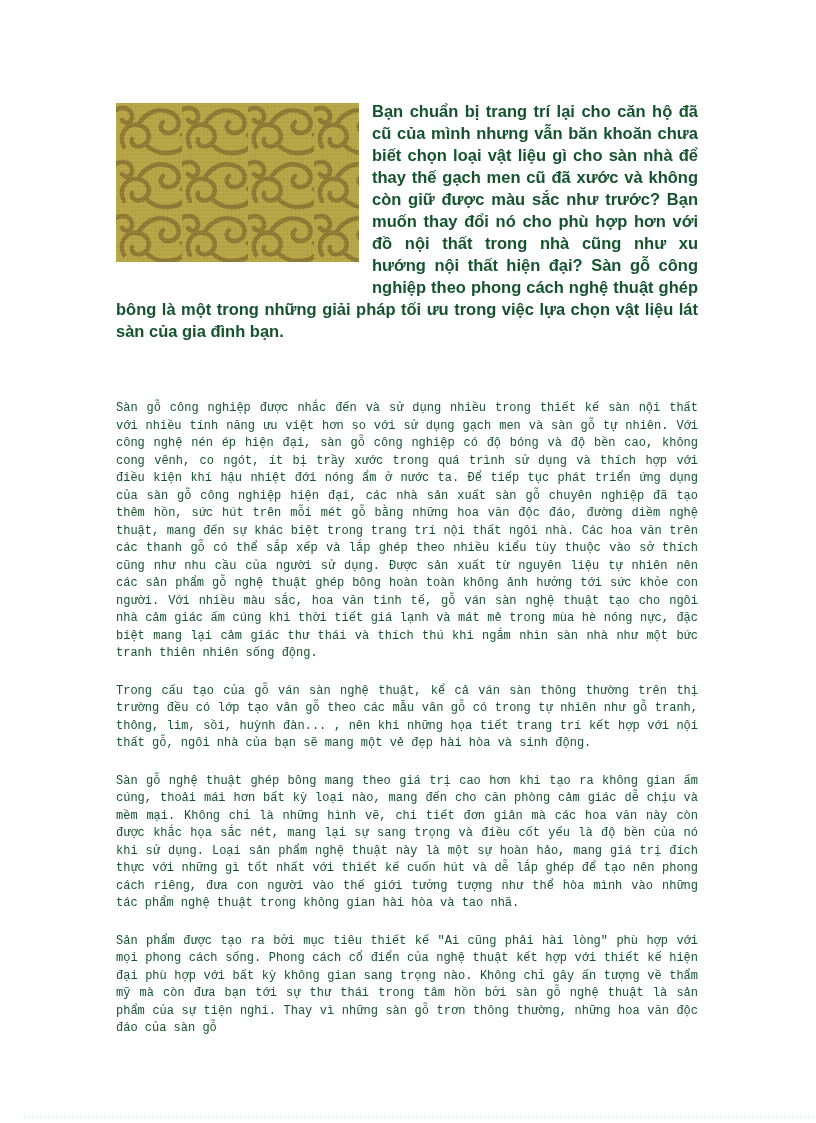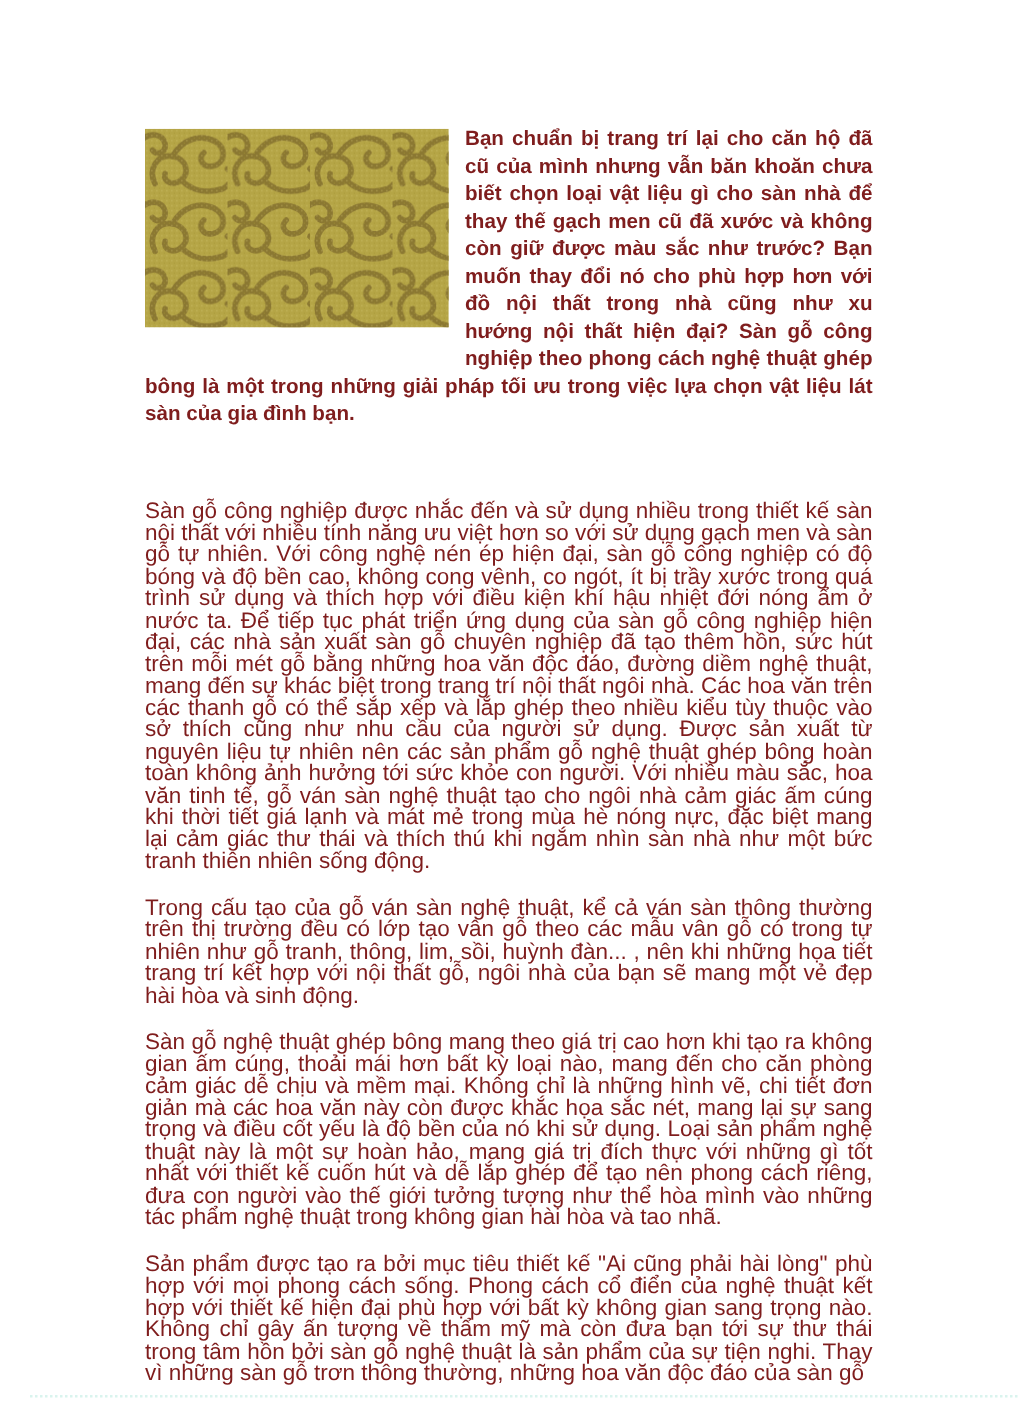--- a/index.html
+++ b/index.html
@@ -3,21 +3,21 @@
 <meta charset="utf-8">
 <style>
   html, body { margin: 0; padding: 0; background: #ffffff; }
   .page {
     position: relative;
     width: 816px;
     height: 1123px;
     background: #ffffff;
     overflow: hidden;
     font-family: "Liberation Sans", "DejaVu Sans", sans-serif;
-    color: #7f1d1d;
+    color: #14532d;
   }
   .content {
     position: absolute;
     left: 116px;
     top: 100px;
     width: 582px;
   }
   .intro {
     font-weight: 700;
     font-size: 16.5px;
@@ -26,24 +26,25 @@
     margin: 0 0 58px 0;
   }
   .figure {
     float: left;
     width: 243px;
     height: 159px;
     margin: 3px 13px 23px 0;
   }
   .figure svg { display: block; }
   .para {
-    font-size: 18px;
+    font-size: 12px;
     line-height: 17.5px;
     text-align: justify;
     margin: 0 0 20px 0;
+    font-family: Liberation Mono, monospace;
   }
   .dotted-separator {
     position: absolute;
     left: 24px;
     right: 2px;
     top: 1116px;
     border-top: 2px dotted #d9f4ee;
     height: 0;
   }
 </style>

